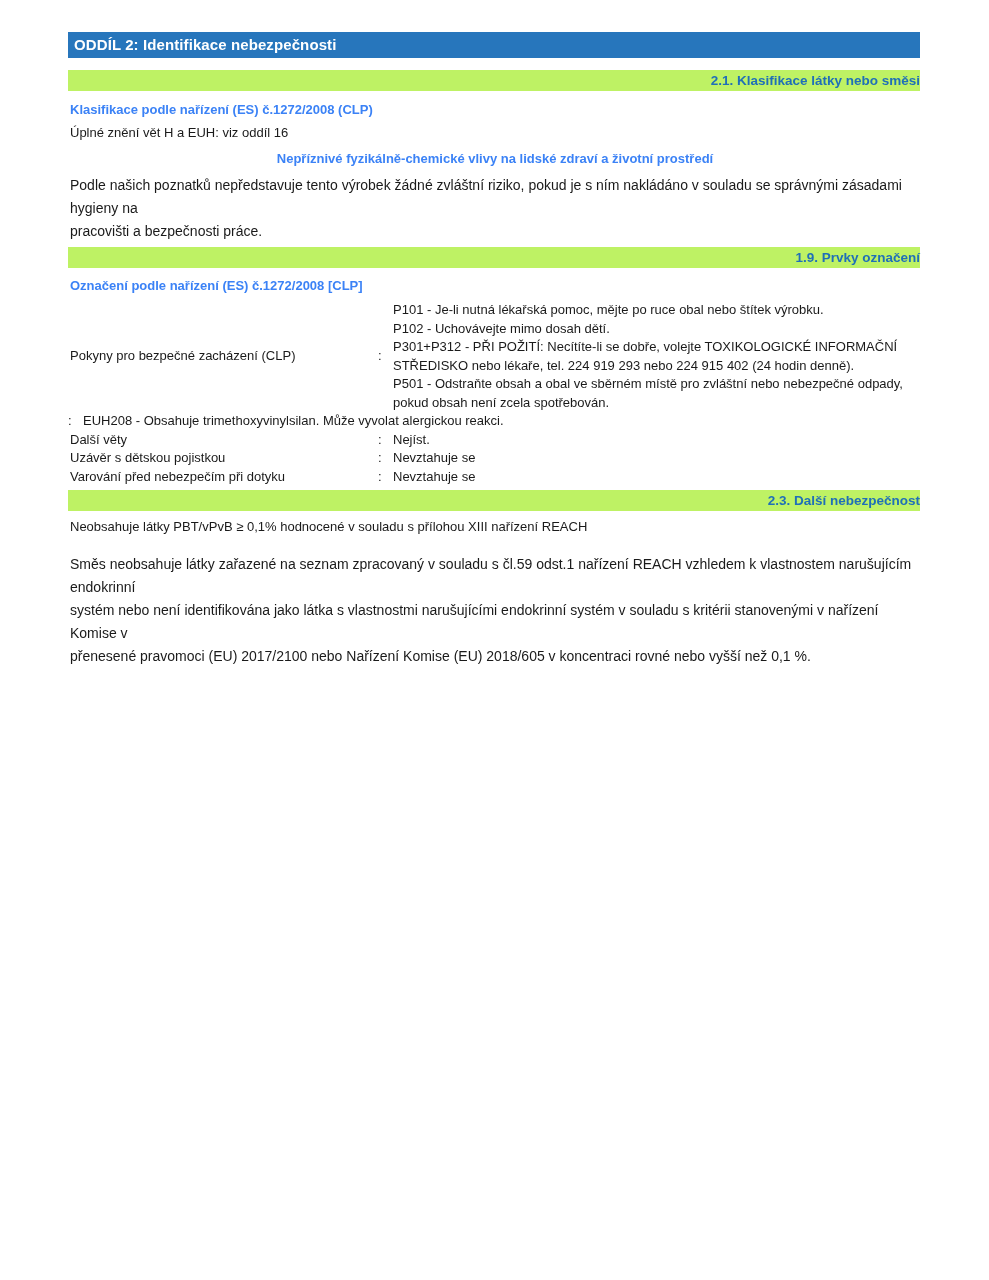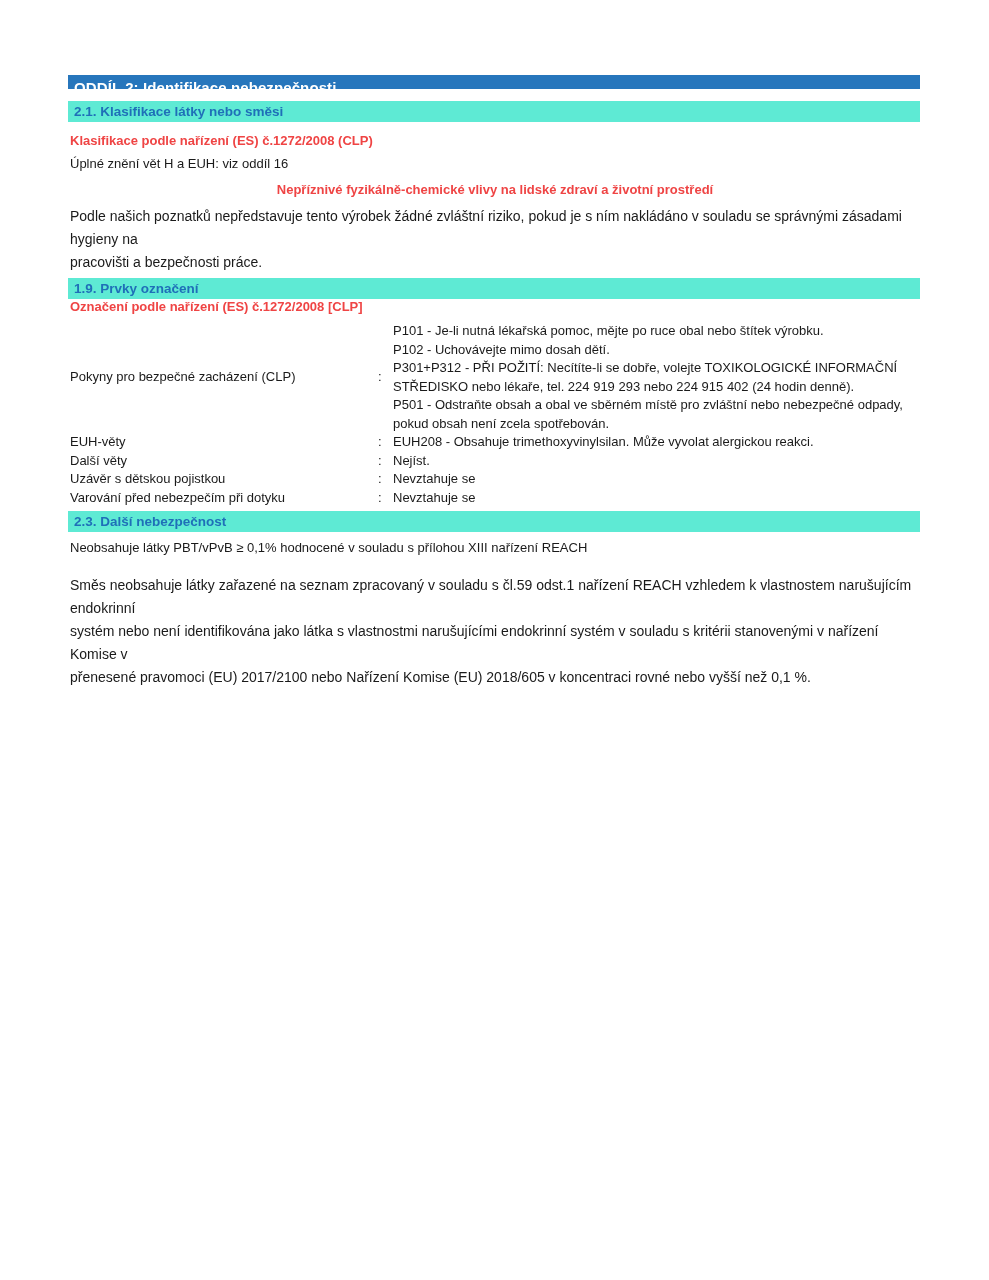--- a/index.html
+++ b/index.html
@@ -14,56 +14,57 @@
     font-family: "Liberation Sans", "DejaVu Sans", sans-serif;
     color: #1a1a1a;
     -webkit-font-smoothing: antialiased;
   }
   .page {
     width: 852px;
     margin-left: 68px;
   }
   
   .section-bar {
-    margin-top: 75px;
-    height: 14px;
+    margin-top: 32px;
+    height: 26px;
     line-height: 26px;
     background: #2776BC;
     color: #ffffff;
     font-size: 15px;
     font-weight: bold;
     padding-left: 6px;
     box-sizing: border-box;
     letter-spacing: 0.1px;
   }
   
   .sub-bar {
     height: 21px;
     line-height: 21px;
-    background: #5eead4;
+    background: #bef264;
     color: #1F6FB8;
     font-size: 13.5px;
     font-weight: bold;
     padding-left: 6px;
     box-sizing: border-box;
+    text-align: right;
   }
   #bar21 { margin-top: 12px; }
   #bar22 { margin-top: 4px; }
   #bar23 { margin-top: 4px; }
 
   .blue-heading {
-    color: #ef4444;
+    color: #3b82f6;
     font-size: 13px;
     font-weight: bold;
     line-height: 16px;
     padding-left: 2px;
   }
   #h-class   { margin-top: 11px; }
   #h-adverse { margin-top: 10px; text-align: center; }
-  #h-label   { }
+  #h-label   { margin-top: 10px; }
 
   .body-line {
     font-size: 13px;
     line-height: 16px;
     padding-left: 2px;
   }
   #full-text { margin-top: 7px; }
   #pbt       { margin-top: 8px; }
 
   .paragraph {
@@ -136,21 +137,20 @@
       <div class="dt-colon">:</div>
       <div class="dt-value">P101 - Je-li nutná lékařská pomoc, mějte po ruce obal nebo štítek výrobku.
 P102 - Uchovávejte mimo dosah dětí.
 P301+P312 - PŘI POŽITÍ: Necítíte-li se dobře, volejte TOXIKOLOGICKÉ INFORMAČNÍ
 STŘEDISKO nebo lékaře, tel. 224 919 293 nebo 224 915 402 (24 hodin denně).
 P501 - Odstraňte obsah a obal ve sběrném místě pro zvláštní nebo nebezpečné odpady,
 pokud obsah není zcela spotřebován.</div>
     </div>
 
     <div class="dt-row">
-      <div class="dt-label">EUH-věty</div>
       <div class="dt-colon">:</div>
       <div class="dt-value">EUH208 - Obsahuje trimethoxyvinylsilan. Může vyvolat alergickou reakci.</div>
     </div>
 
     <div class="dt-row">
       <div class="dt-label">Další věty</div>
       <div class="dt-colon">:</div>
       <div class="dt-value">Nejíst.</div>
     </div>
 

